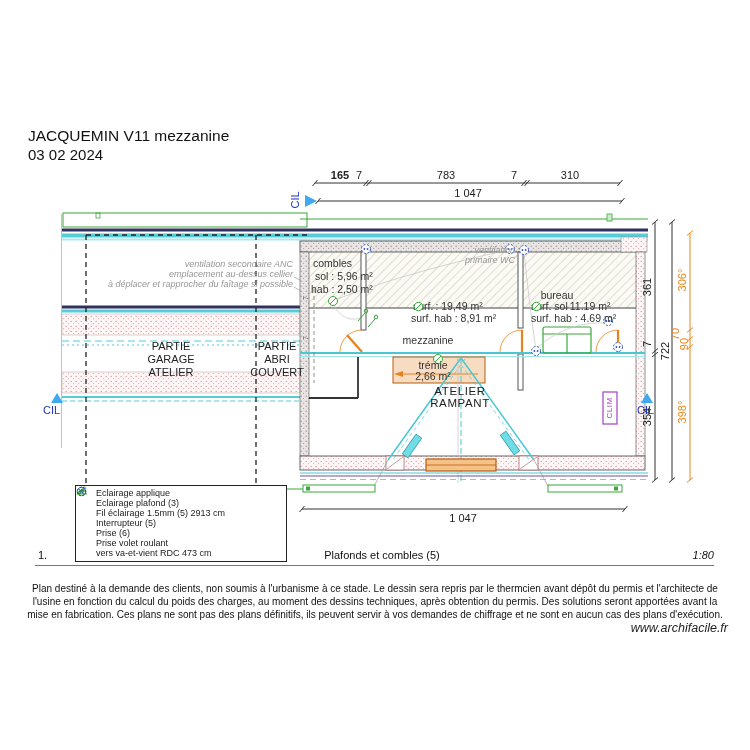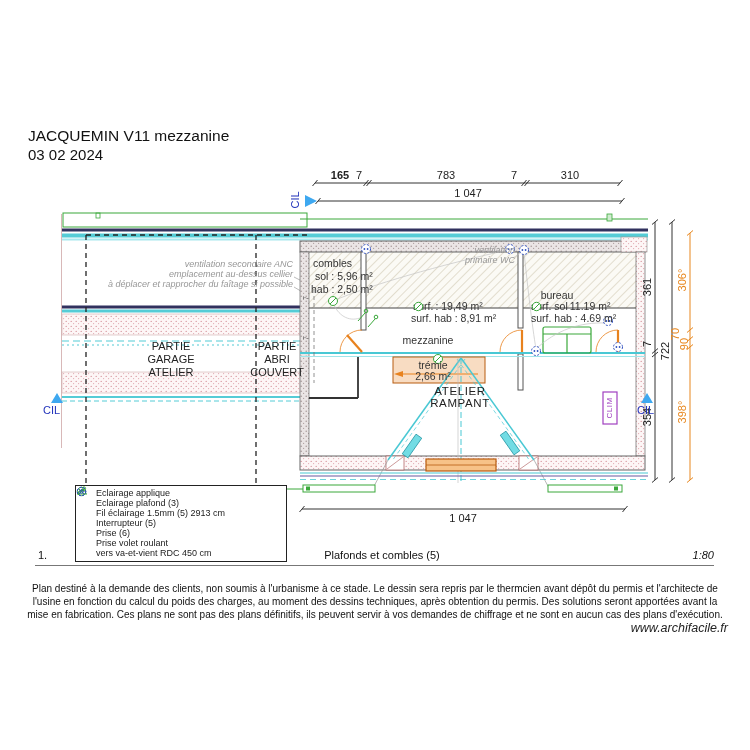--- a/index.html
+++ b/index.html
@@ -365,21 +365,21 @@
           <svg width="11" height="11">
             <circle cx="5.5" cy="5.5" r="4.2" fill="none" stroke="#3050c0" stroke-width="1" stroke-dasharray="2,1.5"></circle>
             <circle cx="5.5" cy="4" r="0.9" fill="#3050c0"></circle>
             <line x1="3.5" y1="7" x2="7.5" y2="7" stroke="#3050c0" stroke-width="1"></line>
           </svg>
         </span>
       <span>Prise volet roulant</span>
     </div>
     <div class="lrow">
       <span class="ind"></span>
-      <span>vers va-et-vient RDC 450 cm</span>
+      <span>vers va-et-vient RDC 473 cm</span>
     </div>
   </div>
 
   <div class="t bar" style="left:38px;top:550px;">1.</div>
   <div class="t bar ctr" style="left:382px;top:550px;">Plafonds et combles (5)</div>
   <div class="t bar rgt" style="left:714px;top:550px;">1:80</div>
   <div id="sheetbar-line"></div>
 
   <div id="footer">Plan destiné à la demande des clients, non soumis à l'urbanisme à ce stade. Le dessin sera repris par le thermcien avant dépôt du permis et l'architecte de l'usine en fonction du calcul du poids des charges, au moment des dessins techniques, après obtention du permis. Des solutions seront apportées avant la mise en fabrication.  Ces plans ne sont pas des plans définitifs, ils peuvent servir à vos demandes de chiffrage et ne sont en aucun cas des plans d'exécution.</div>
   <a id="website" class="t rgt" style="left:728px;top:622px;" href="#">www.archifacile.fr</a>

